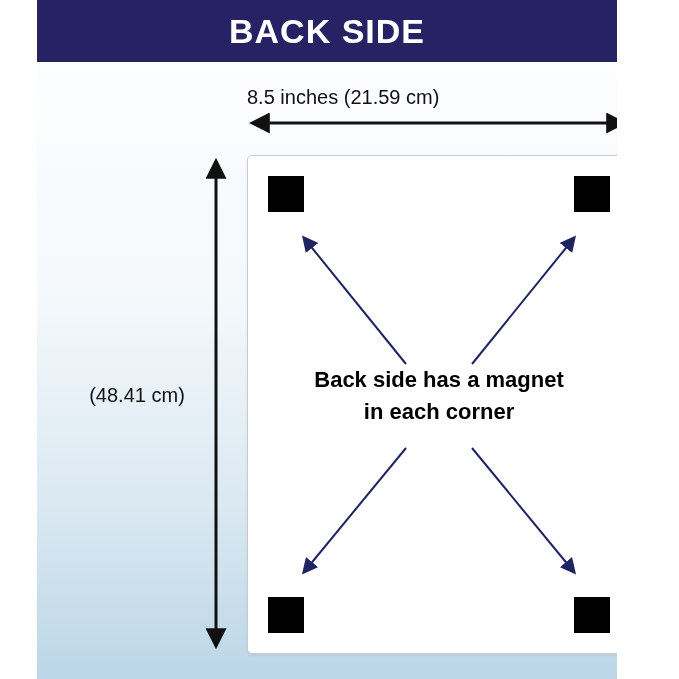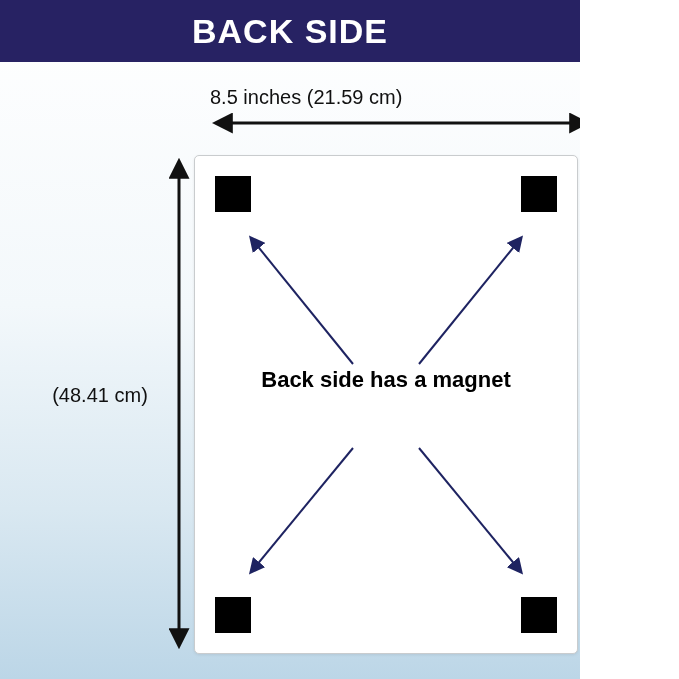--- a/index.html
+++ b/index.html
@@ -4,20 +4,21 @@
 <style>
   html, body { margin: 0; padding: 0; }
   body { font-family: "Liberation Sans", sans-serif; }
 
   .stage {
     position: relative;
     width: 580px;
     height: 679px;
     overflow: hidden;
     background: linear-gradient(to bottom, #ffffff 0%, #f3f8fb 45%, #d9e8f1 75%, #bcd6e7 100%);
+    margin-left: 37px;
   }
 
   .banner {
     position: absolute;
     top: 0; left: 0;
     width: 100%;
     height: 62px;
     background: #272263;
     display: flex;
     align-items: center;
@@ -63,21 +64,21 @@
     position: absolute;
     top: 153px;
     left: 164px;
     width: 30px;
     height: 501px;
   }
 
   .card {
     position: absolute;
     top: 155px;
-    left: 194px;
+    left: 210px;
     width: 382px;
     height: 497px;
     background: #ffffff;
     border: 1px solid #c9ccce;
     border-radius: 5px;
     box-shadow: 0 1px 3px rgba(0,0,0,0.08);
   }
 
   .magnet {
     position: absolute;
@@ -157,17 +158,18 @@
         </marker>
       </defs>
       <line x1="158" y1="208" x2="56" y2="82" stroke="#1e2361" stroke-width="2" marker-end="url(#navyHead)"></line>
       <line x1="224" y1="208" x2="326" y2="82" stroke="#1e2361" stroke-width="2" marker-end="url(#navyHead)"></line>
       <line x1="158" y1="292" x2="56" y2="416" stroke="#1e2361" stroke-width="2" marker-end="url(#navyHead)"></line>
       <line x1="224" y1="292" x2="326" y2="416" stroke="#1e2361" stroke-width="2" marker-end="url(#navyHead)"></line>
     </svg>
 
     <div class="card-note">
       <div>Back side has a magnet</div>
+      <div>in each corner</div>
     </div>
 
   </div>
 
 </div>
 
 </body></html>

